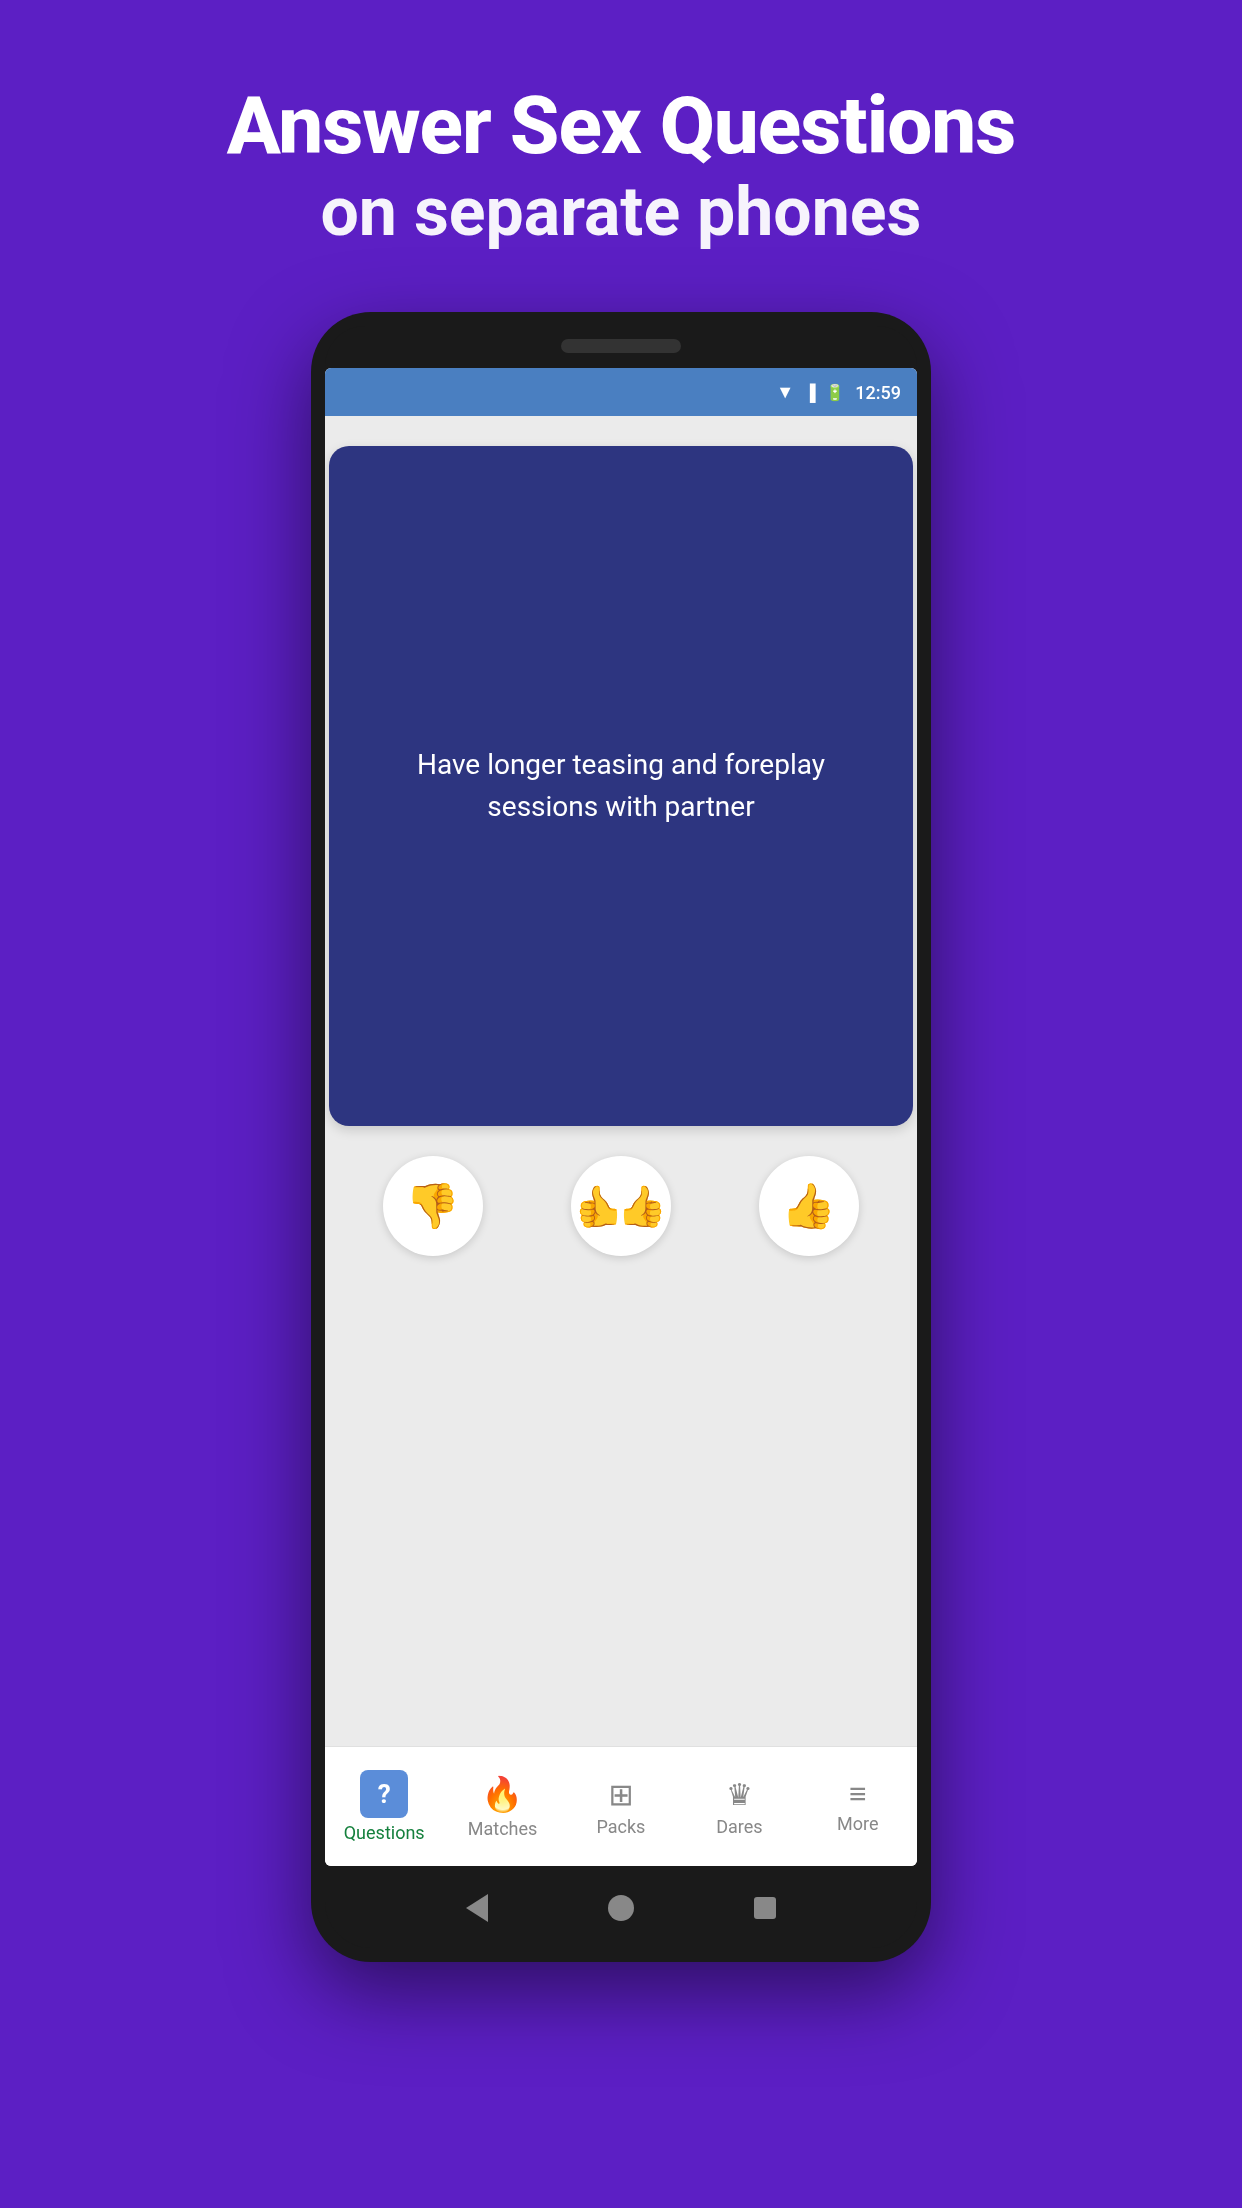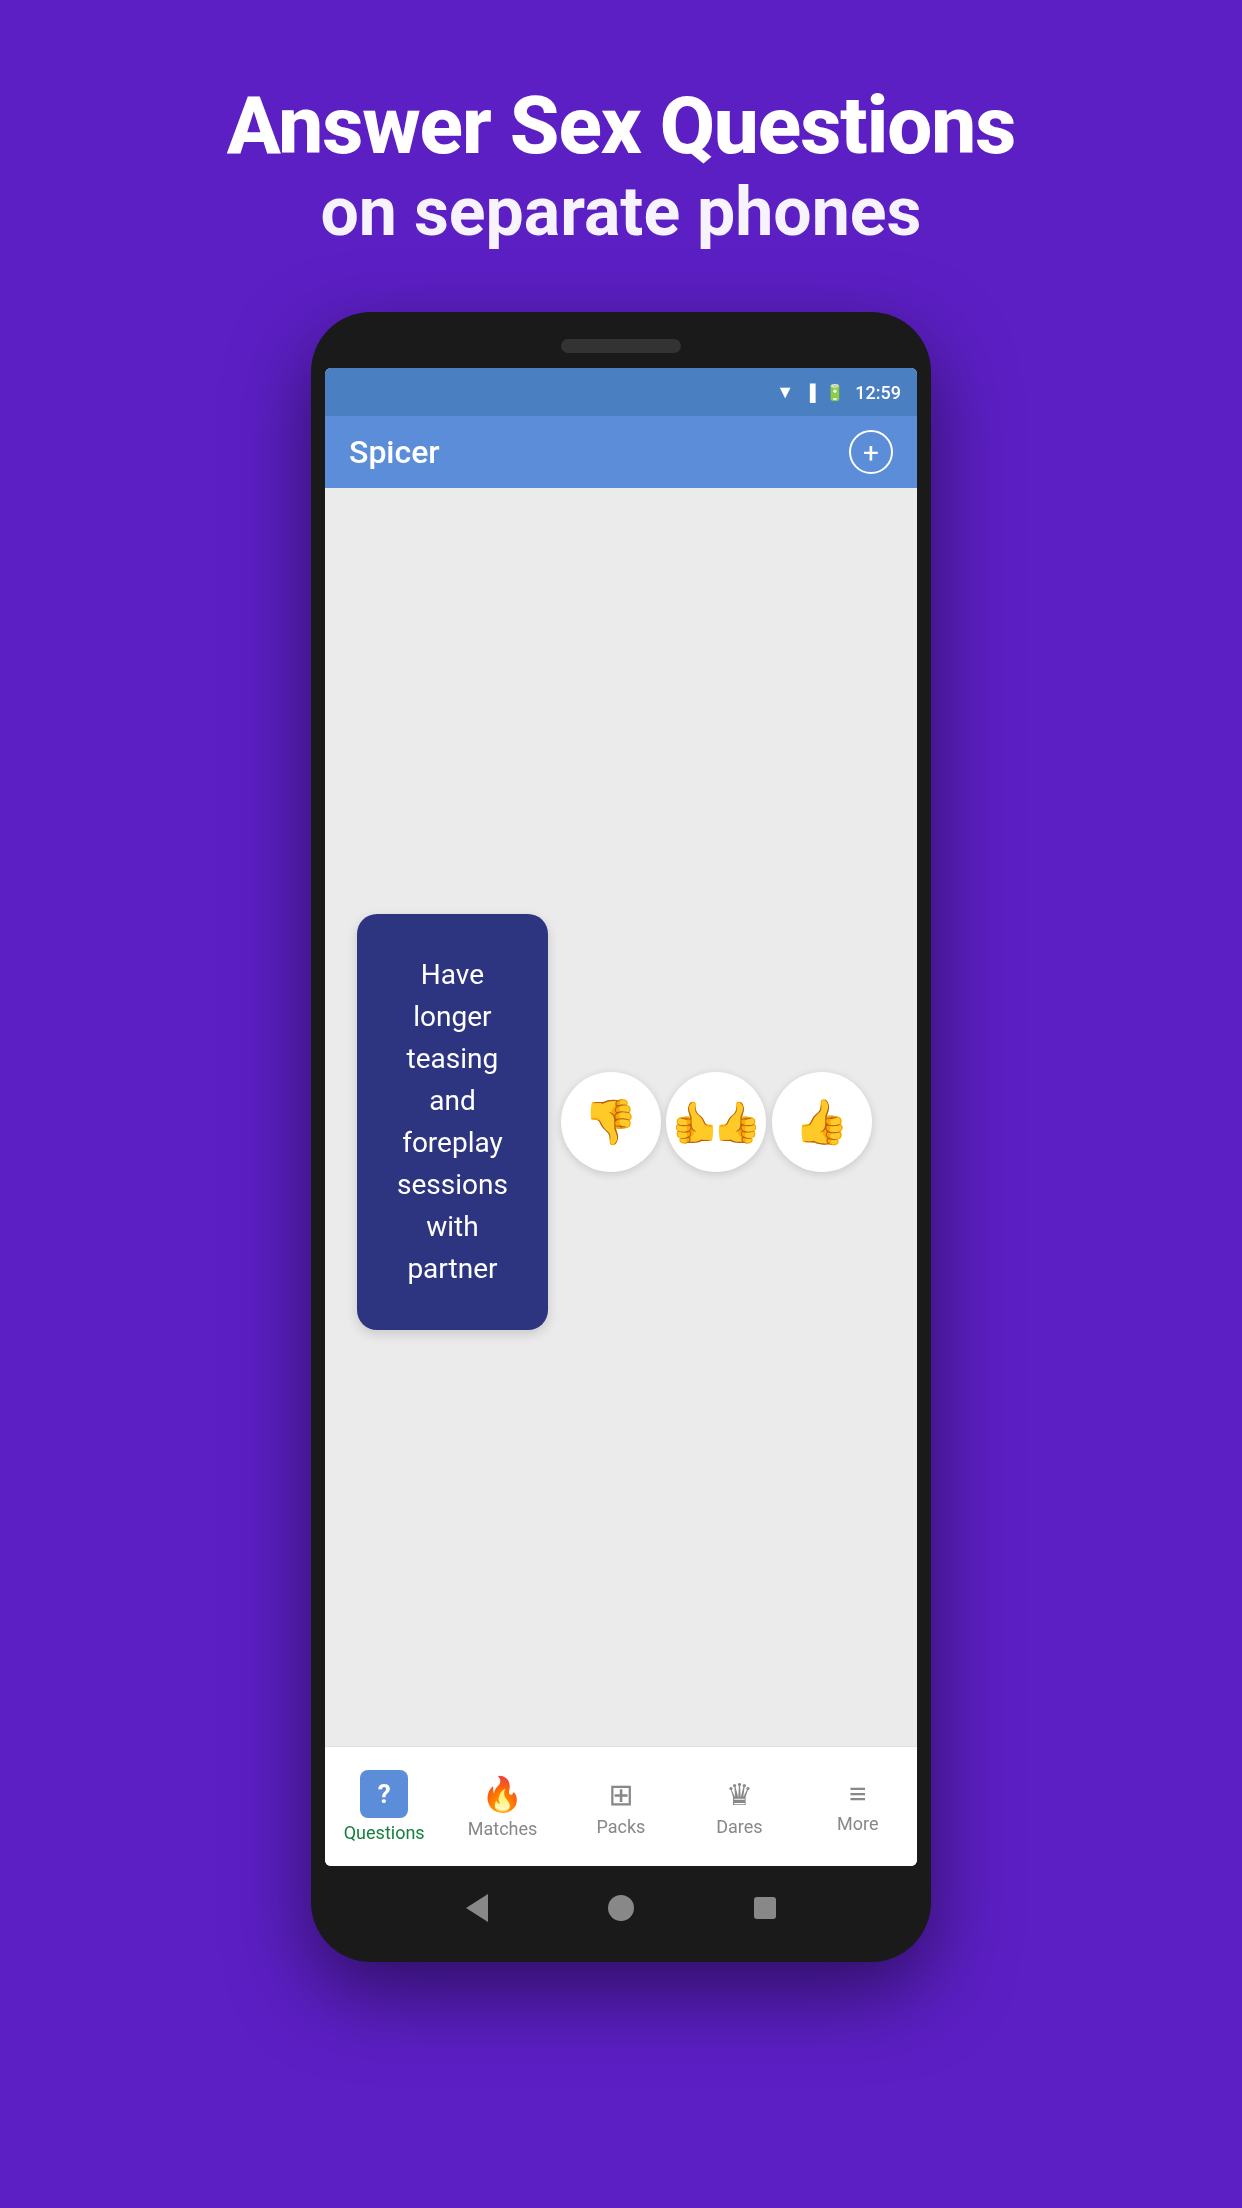--- a/index.html
+++ b/index.html
@@ -159,22 +159,23 @@
       justify-content: center;
       color: white;
       font-size: 28px;
     }
 
     
     .content-area {
       flex: 1;
       background: #ebebeb;
       display: flex;
-      align-items: center;
-      padding: 30px 32px 20px;
+      flex-direction: column;
+      align-items: center;
+      padding: 30px 4px 20px;
       overflow: hidden;
     }
 
     
     .question-card {
       width: 100%;
       background: #2d3580;
       border-radius: 20px;
       display: flex;
       align-items: center;
@@ -281,24 +282,20 @@
         <div class="status-bar">
 
           <span style="color:white; font-size:18px;">▼</span>
 
           <span style="color:white; font-size:16px;">▐</span>
 
           <span style="color:white; font-size:16px;">🔋</span>
           <span class="status-time">12:59</span>
         </div>
 
-        <div class="app-bar">
-          <span class="app-title">Spicer</span>
-          <div class="add-btn">+</div>
-        </div>
 
         <div class="content-area">
 
           <div class="question-card">
             <p class="question-text">Have longer teasing and foreplay sessions with partner</p>
           </div>
 
           <div class="action-buttons">
 
             <div class="action-btn">

